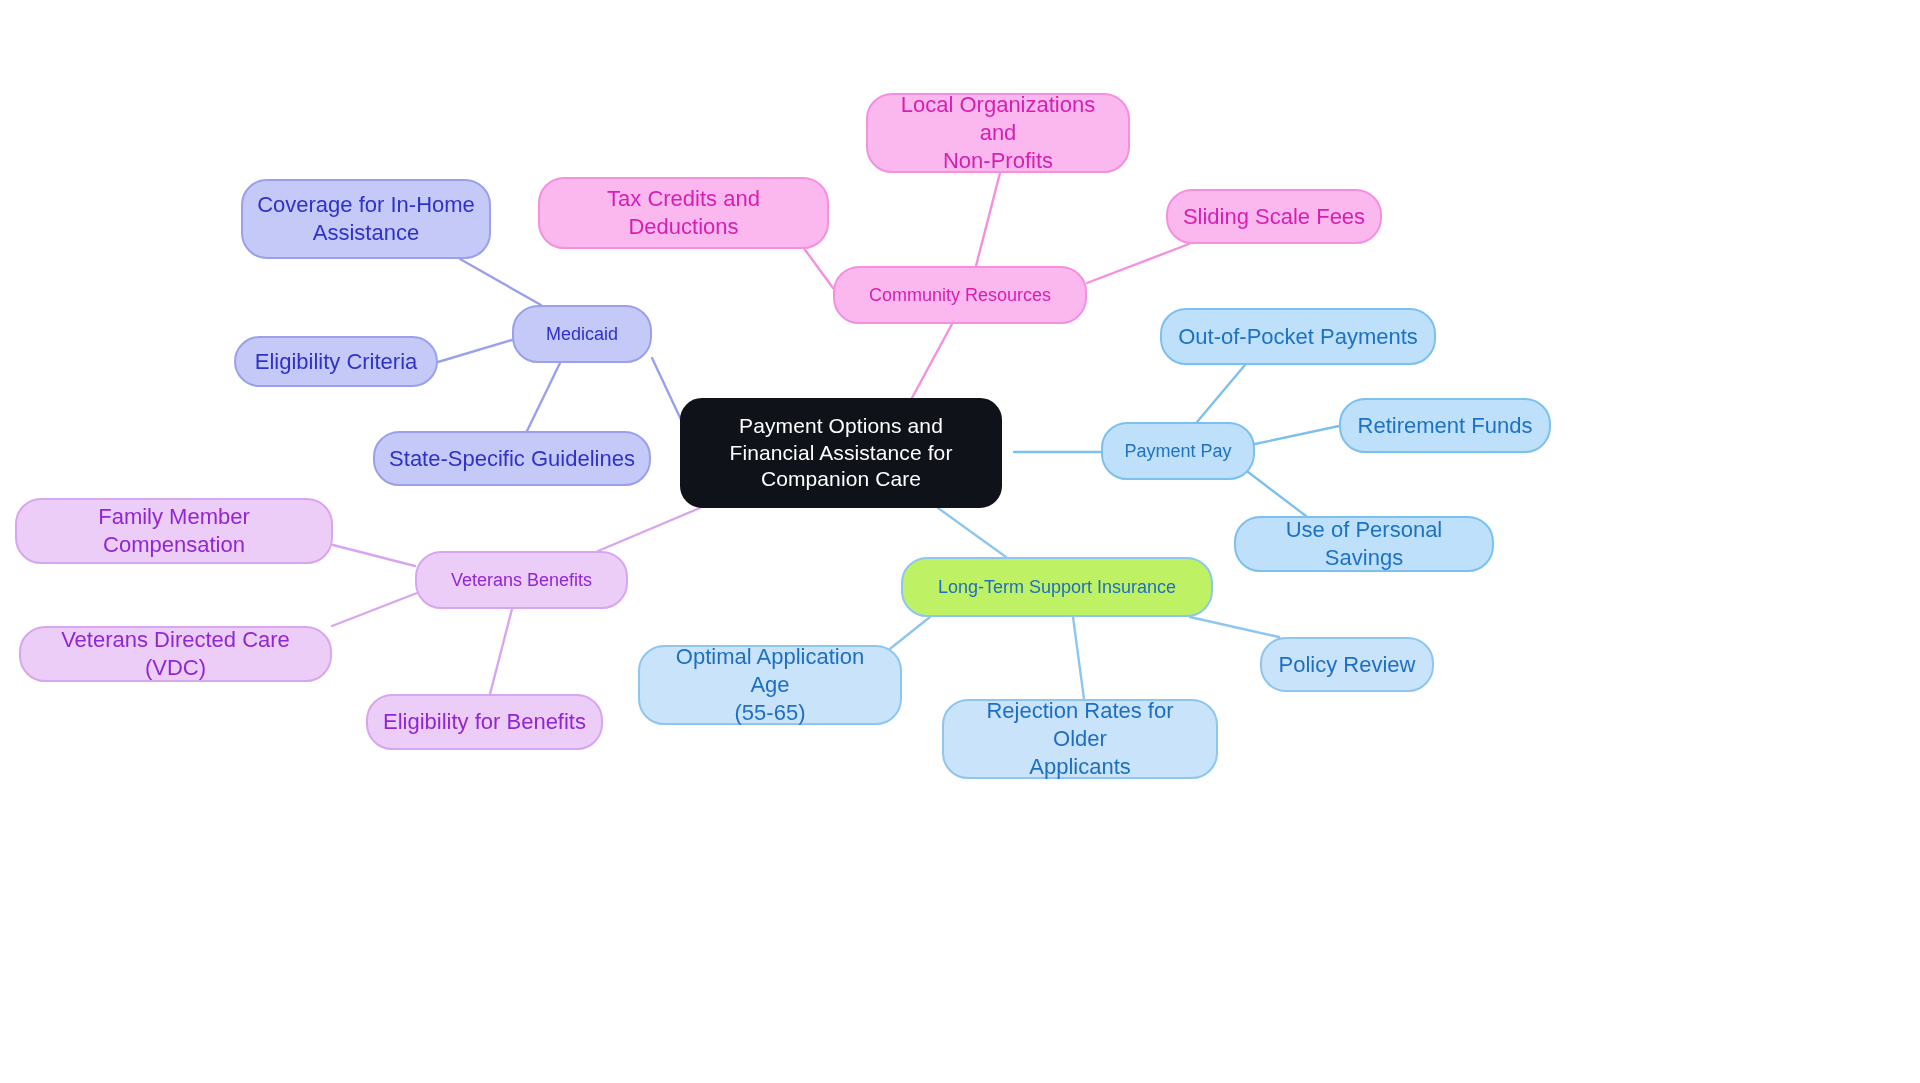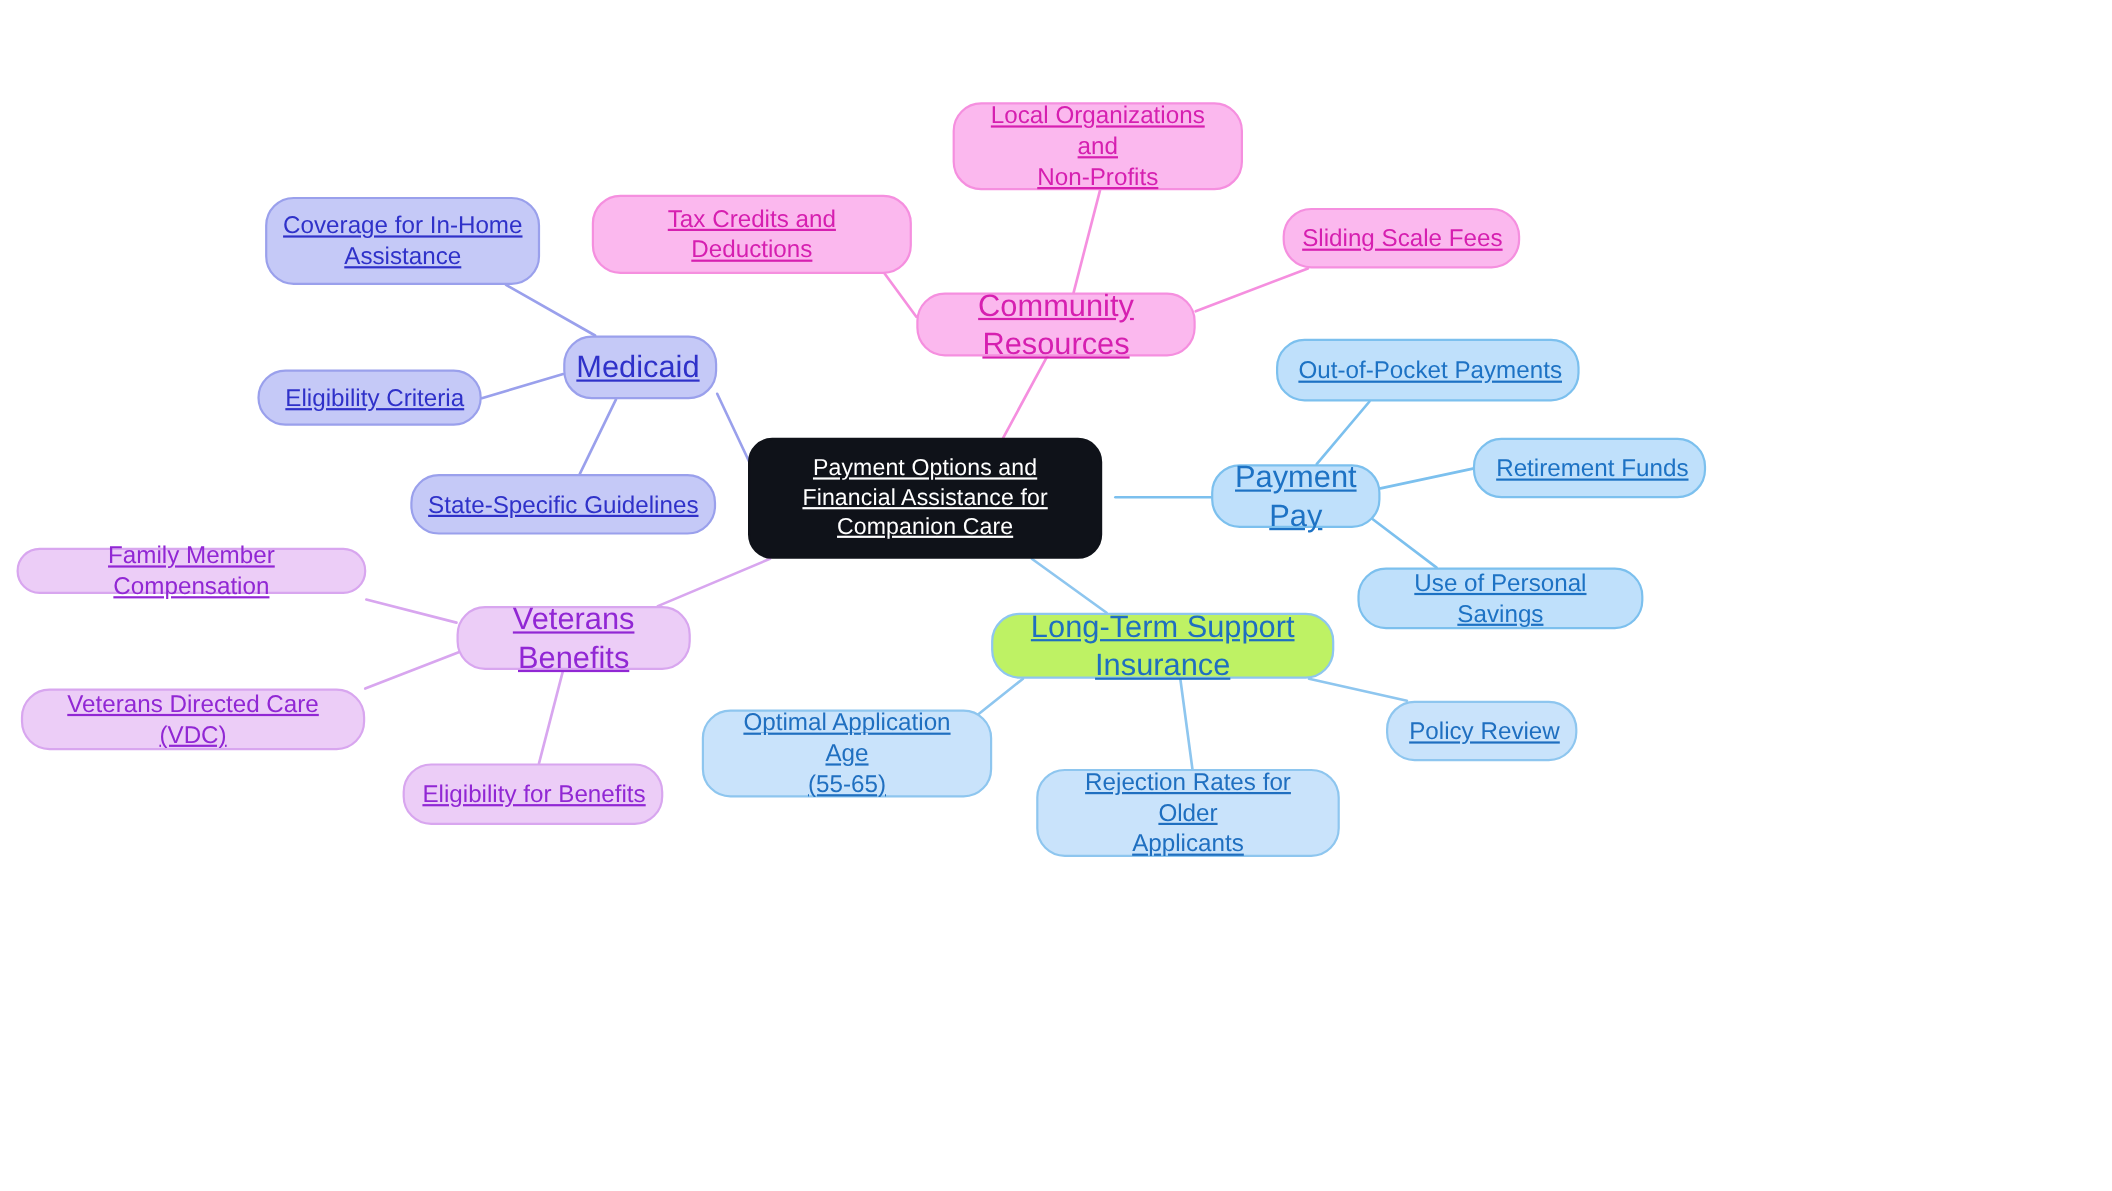--- a/index.html
+++ b/index.html
@@ -21,37 +21,36 @@
     top: 0;
     width: 1920px;
     height: 1083px;
     pointer-events: none;
   }
   .node {
     position: absolute;
     box-sizing: border-box;
     display: flex;
     align-items: center;
-    justify-content: flex-end;
+    justify-content: center;
     text-align: center;
     border-radius: 26px;
     border-width: 2px;
     border-style: solid;
     line-height: 1.26;
     padding: 6px 14px;
     white-space: pre-line;
-    text-decoration: underline;
   }
   .node.root {
     border-radius: 22px;
     font-size: 21px;
     letter-spacing: 0.1px;
   }
   .node.branch {
-    font-size: 28px;
+    font-size: 18px;
   }
   .node.leaf {
     font-size: 22px;
   }
 </style>
 </head>
 <body>
 
 <div id="canvas">
   <svg id="edges">
@@ -92,17 +91,17 @@
       <div class="node leaf" style="left: 1160px; top: 308px; width: 276px; height: 57px; background: rgb(191, 224, 251); border-color: rgb(124, 192, 238); color: rgb(29, 114, 196);"><span>Out-of-Pocket Payments</span></div>
       <div class="node leaf" style="left: 1339px; top: 398px; width: 212px; height: 55px; background: rgb(191, 224, 251); border-color: rgb(124, 192, 238); color: rgb(29, 114, 196);"><span>Retirement Funds</span></div>
       <div class="node leaf" style="left: 1234px; top: 516px; width: 260px; height: 56px; background: rgb(191, 224, 251); border-color: rgb(124, 192, 238); color: rgb(29, 114, 196);"><span>Use of Personal Savings</span></div>
       <div class="node branch" style="left: 901px; top: 557px; width: 312px; height: 60px; background: #bef264; border-color: rgb(142, 198, 239); color: rgb(31, 111, 192);"><span>Long-Term Support Insurance</span></div>
       <div class="node leaf" style="left: 638px; top: 645px; width: 264px; height: 80px; background: rgb(201, 227, 251); border-color: rgb(142, 198, 239); color: rgb(31, 111, 192);"><span>Optimal Application Age
 (55-65)</span></div>
       <div class="node leaf" style="left: 942px; top: 699px; width: 276px; height: 80px; background: rgb(201, 227, 251); border-color: rgb(142, 198, 239); color: rgb(31, 111, 192);"><span>Rejection Rates for Older
 Applicants</span></div>
       <div class="node leaf" style="left: 1260px; top: 637px; width: 174px; height: 55px; background: rgb(201, 227, 251); border-color: rgb(142, 198, 239); color: rgb(31, 111, 192);"><span>Policy Review</span></div>
       <div class="node branch" style="left: 415px; top: 551px; width: 213px; height: 58px; background: rgb(236, 205, 247); border-color: rgb(216, 166, 239); color: rgb(145, 39, 212);"><span>Veterans Benefits</span></div>
-      <div class="node leaf" style="left: 15px; top: 498px; width: 318px; height: 42px; background: rgb(236, 205, 247); border-color: rgb(216, 166, 239); color: rgb(145, 39, 212);"><span>Family Member Compensation</span></div>
+      <div class="node leaf" style="left: 15px; top: 498px; width: 318px; height: 66px; background: rgb(236, 205, 247); border-color: rgb(216, 166, 239); color: rgb(145, 39, 212);"><span>Family Member Compensation</span></div>
       <div class="node leaf" style="left: 19px; top: 626px; width: 313px; height: 56px; background: rgb(236, 205, 247); border-color: rgb(216, 166, 239); color: rgb(145, 39, 212);"><span>Veterans Directed Care (VDC)</span></div>
       <div class="node leaf" style="left: 366px; top: 694px; width: 237px; height: 56px; background: rgb(236, 205, 247); border-color: rgb(216, 166, 239); color: rgb(145, 39, 212);"><span>Eligibility for Benefits</span></div>
     </div>
 </div>
 
 </body></html>

